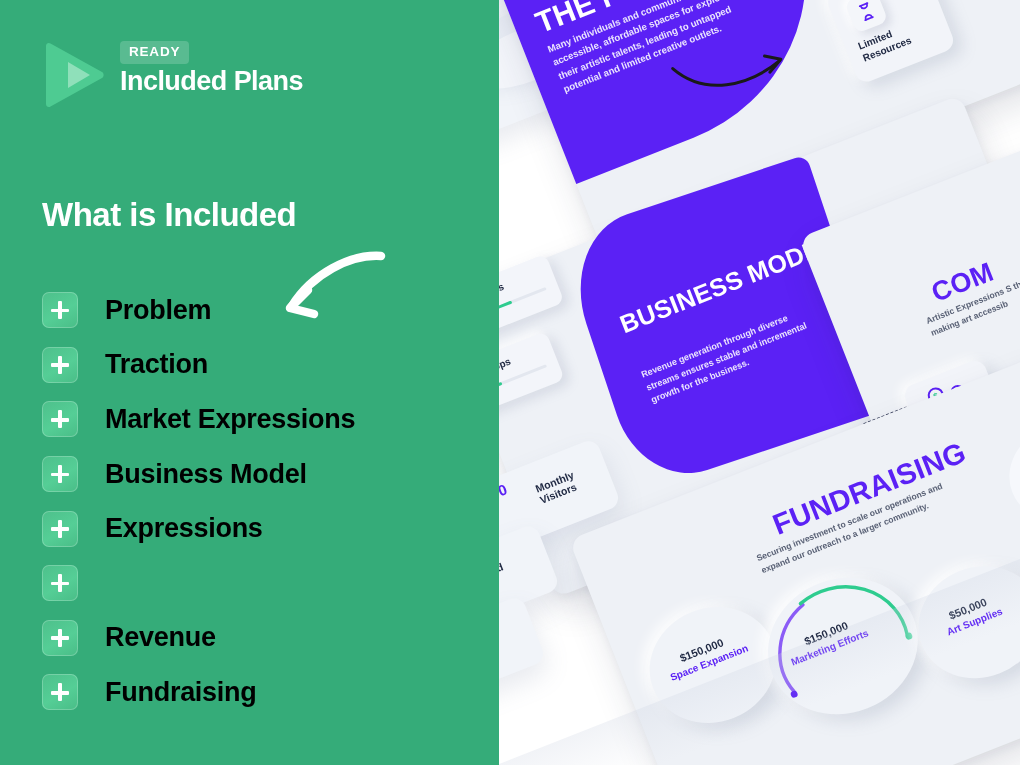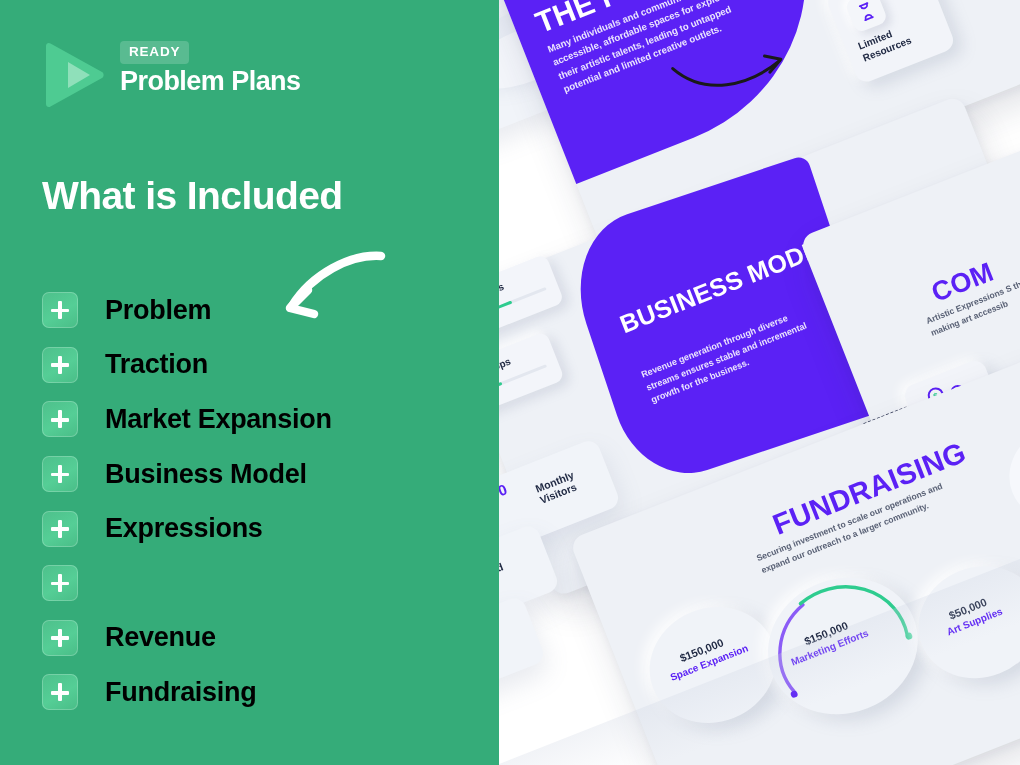--- a/index.html
+++ b/index.html
@@ -23,22 +23,22 @@
     color:#ffffff;font-size:13.5px;font-weight:700;letter-spacing:.06em;
     padding:4px 9px 5px 9px;border-radius:4px;line-height:1;
   }
   .brand-title{
     position:absolute;left:76px;top:27px;
     color:#ffffff;font-size:27px;font-weight:700;letter-spacing:-0.02em;
     line-height:1.1;white-space:nowrap;
   }
 
   .included-heading{
-    position:absolute;left:42px;top:176px;
-    color:#ffffff;font-size:39px;font-weight:700;letter-spacing:-0.015em;
+    position:absolute;left:42px;top:198px;
+    color:#ffffff;font-size:33px;font-weight:700;letter-spacing:-0.015em;
     line-height:1;white-space:nowrap;
   }
   .arrow-deco{position:absolute;left:278px;top:240px;width:110px;height:90px;}
 
   .feature-list{position:absolute;left:42px;top:283px;width:420px;}
   .feature-row{
     position:relative;height:54.6px;display:flex;align-items:center;
   }
   .plus-box{
     width:36px;height:36px;border-radius:7px;flex:0 0 36px;
@@ -297,21 +297,21 @@
   </div>
 
   <div class="left-panel">
 
     <div class="brand">
       <svg class="logo-mark" viewBox="0 0 62 66">
         <path d="M2 4 C2 1.5 4.5 0.3 6.5 1.6 L58 30 C60.2 31.3 60.2 34.7 58 36 L6.5 64.4 C4.5 65.7 2 64.5 2 62 Z" fill="#4ECB92"></path>
         <path d="M24 20 L46 33 L24 46 Z" fill="#8FE0BA"></path>
       </svg>
       <div class="ready-badge">READY</div>
-      <div class="brand-title">Problem Plans</div>
+      <div class="brand-title">Included Plans</div>
     </div>
 
     <div class="included-heading">What is Included</div>
 
     <svg class="arrow-deco" viewBox="0 0 110 90">
       <path d="M103 16 C 72 14, 34 34, 14 66" stroke="#ffffff" stroke-width="8.5" fill="none" stroke-linecap="round"></path>
       <path d="M30 50 L12 68 L36 74" stroke="#ffffff" stroke-width="8.5" fill="none" stroke-linecap="round" stroke-linejoin="round"></path>
     </svg>
 
     <div class="feature-list">
@@ -321,21 +321,21 @@
         <div class="feature-label">Problem</div>
       </div>
 
       <div class="feature-row">
         <div class="plus-box"></div>
         <div class="feature-label">Traction</div>
       </div>
 
       <div class="feature-row">
         <div class="plus-box"></div>
-        <div class="feature-label">Market Expansion</div>
+        <div class="feature-label">Market Expressions</div>
       </div>
 
       <div class="feature-row">
         <div class="plus-box"></div>
         <div class="feature-label">Business Model</div>
       </div>
 
       <div class="feature-row">
         <div class="plus-box"></div>
         <div class="feature-label">Expressions</div>

